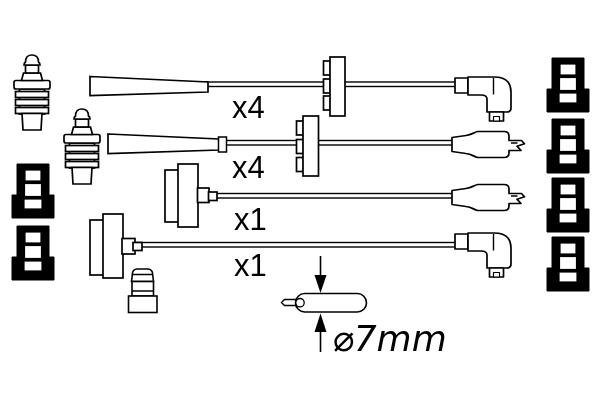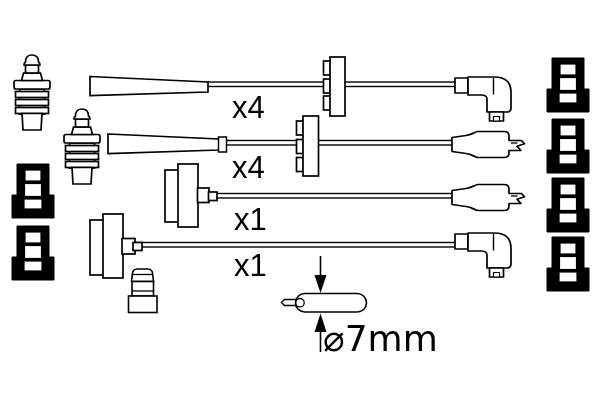--- a/index.html
+++ b/index.html
@@ -1,18 +1,19 @@
 <!DOCTYPE html>
 <html><head>
 <meta charset="utf-8">
 <style>
   html,body{margin:0;padding:0;background:#fff;}
   .canvas{
     position:relative;width:600px;height:400px;background:#fff;overflow:hidden;
     font-family:"Liberation Sans", sans-serif;
+    border-radius:28px;
   }
   .canvas svg{position:absolute;left:0;top:0;}
   .label{
     position:absolute;color:#000;font-family:"Liberation Sans", sans-serif;
     font-size:31px;line-height:1;letter-spacing:0px;white-space:nowrap;
   }
   .label.diam{font-size:36px;font-family:"DejaVu Sans","Liberation Sans",sans-serif;}
 </style>
 </head>
 <body>
@@ -164,15 +165,15 @@
     </g>
     <polygon points="314.5,332 326.5,332 320.5,313.5" fill="#000"></polygon>
     <line x1="320.5" y1="332" x2="320.5" y2="352" stroke="#000" stroke-width="1.6"></line>
   </g>
 </svg>
 
 <div class="label" style="left:232px;top:92px;">x4</div>
 <div class="label" style="left:232px;top:152px;">x4</div>
 <div class="label" style="left:234px;top:204px;">x1</div>
 <div class="label" style="left:234px;top:250px;">x1</div>
-<div class="label diam" style="left:323px;top:321px;">⌀7mm</div>
+<div class="label diam" style="left:332px;top:321px;font-style:italic;">⌀7mm</div>
 
 </div>
 
 </body></html>

